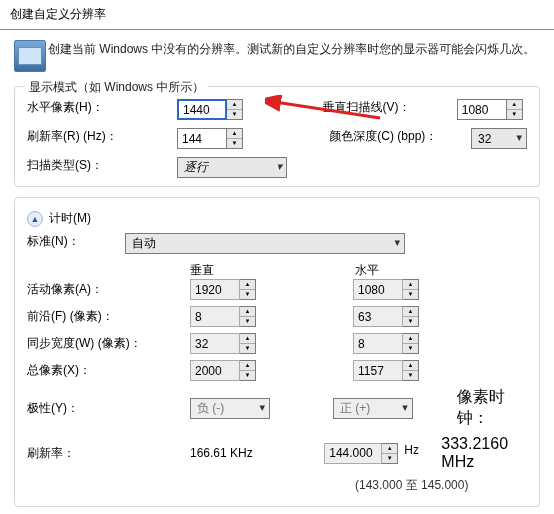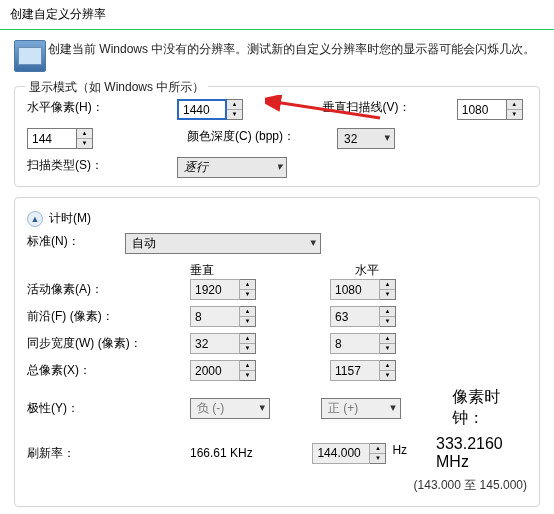--- a/index.html
+++ b/index.html
@@ -87,21 +87,21 @@
   font-size: 12px;
   position:relative;
   display:inline-flex;align-items:center;
   cursor:pointer;
 }
 .select::after{
   content:"▾";position:absolute;right:4px;top:2px;font-size:11px;color:#333;
 }
 .select.w110{width:110px;font-style:italic;}
 .select.w70{width:58px;}
-.select.w240{width:196px;}
+.select.w240{width:280px;}
 .select.w80{width:80px;}
 .select.disabled{background:#eee;color:#777;}
 .midgap { width: 40px; }
 .rlabel { width: 130px; }
 .hl {
   border:2px solid #2a69c4;
 }
 .arrow {
   position:absolute;
   left: 250px; top: 8px;
@@ -113,24 +113,24 @@
 }
 .collapse-toggle{
   width:16px;height:16px;border:1px solid #9bb7d8;background:#e6eef8;border-radius:50%;
   font-size:9px;color:#2a5b99;display:flex;align-items:center;justify-content:center;cursor:pointer;
 }
 .subhdr{display:flex;}
 .subhdr .label.sm{width:163px;}
 .subhdr .colh{width:165px;}
 .timing-row{display:flex;align-items:center;margin-bottom:6px;}
 .timing-row .label.sm{width:163px;}
-.timing-row .spincol{width:140px;}
+.timing-row .spincol{width:163px;}
 .timing-row .spincol.right{width:130px;}
 .readonly{background:#eee;border:1px solid #aaa;}
-.small-note{color:#333;margin-left:328px;margin-bottom:4px;text-align:right;}
+.small-note{color:#333;margin-left:328px;margin-bottom:4px;}
 .side-info{margin-left:10px;font-size:16px;}
 .unit{margin-left:6px;}
 </style>
 </head>
 <body>
 
 <div class="titlebar">
   <span>创建自定义分辨率</span>
 </div>
 
@@ -167,20 +167,21 @@
       <div class="spincol">
         <input class="field-input" value="1080" style="">
         <div class="spinner-btns">
             <span>▲</span>
             <span>▼</span>
           </div>
       </div>
     </div>
 
     <div class="row">
+      <span class="label">刷新率(R) (Hz)：</span>
       <div class="spincol">
         <input class="field-input" value="144" style="">
         <div class="spinner-btns">
             <span>▲</span>
             <span>▼</span>
           </div>
       </div>
       <div class="midgap"></div>
       <span class="rlabel">颜色深度(C) (bpp)：</span>
       <div class="select w70">

